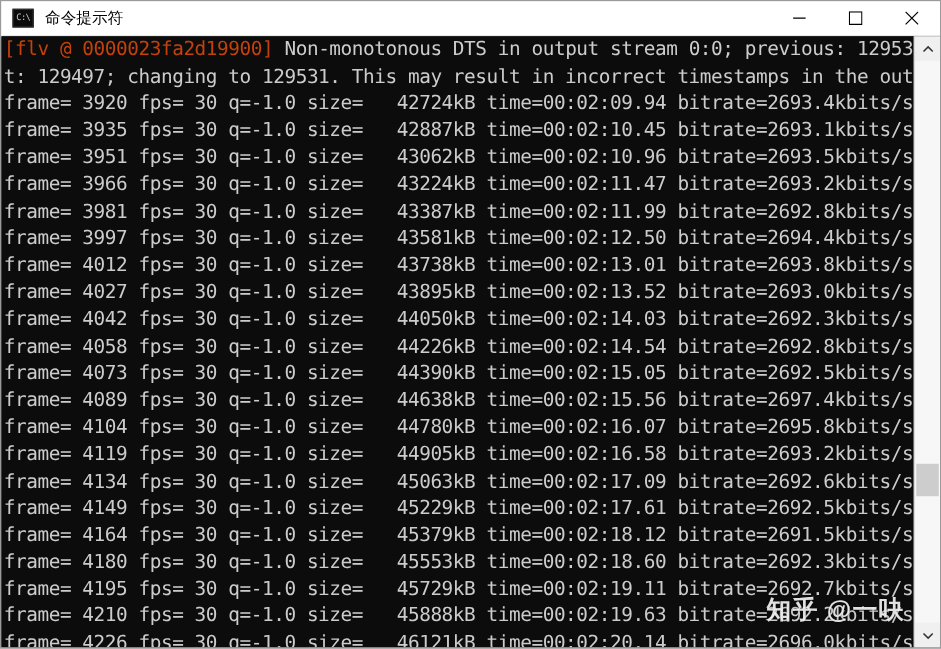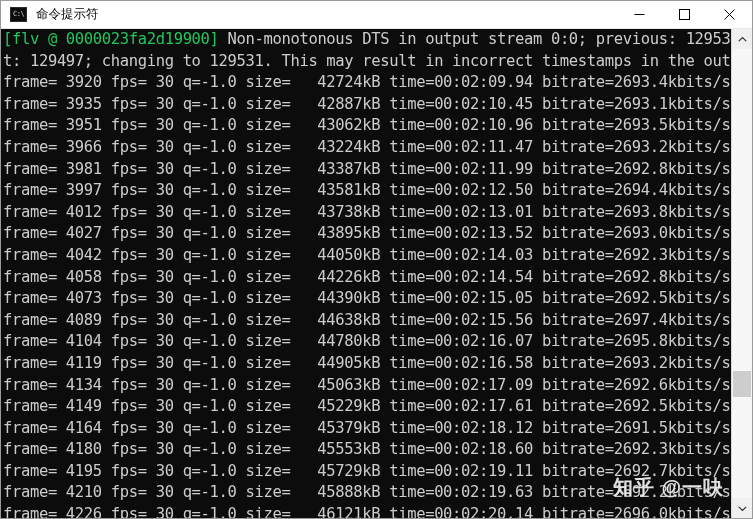--- a/index.html
+++ b/index.html
@@ -101,21 +101,21 @@
     padding-left: 2px;
   }
   .cline {
     font-family: "DejaVu Sans Mono", "Liberation Mono", monospace;
     font-size: 15.5px;
     line-height: 21.6px;
     color: #cccccc;
     white-space: pre;
     letter-spacing: -0.35px;
   }
-  .tag-flv { color: #22c55e; }
+  .tag-flv { color: #c2410c; }
   .wrapline { color: #cccccc; }
 
   
   .scrollbar {
     width: 20px;
     min-width: 20px;
     background: #f0f0f0;
     border-left: 1px solid #d8d8d8;
     display: flex;
     flex-direction: column;

